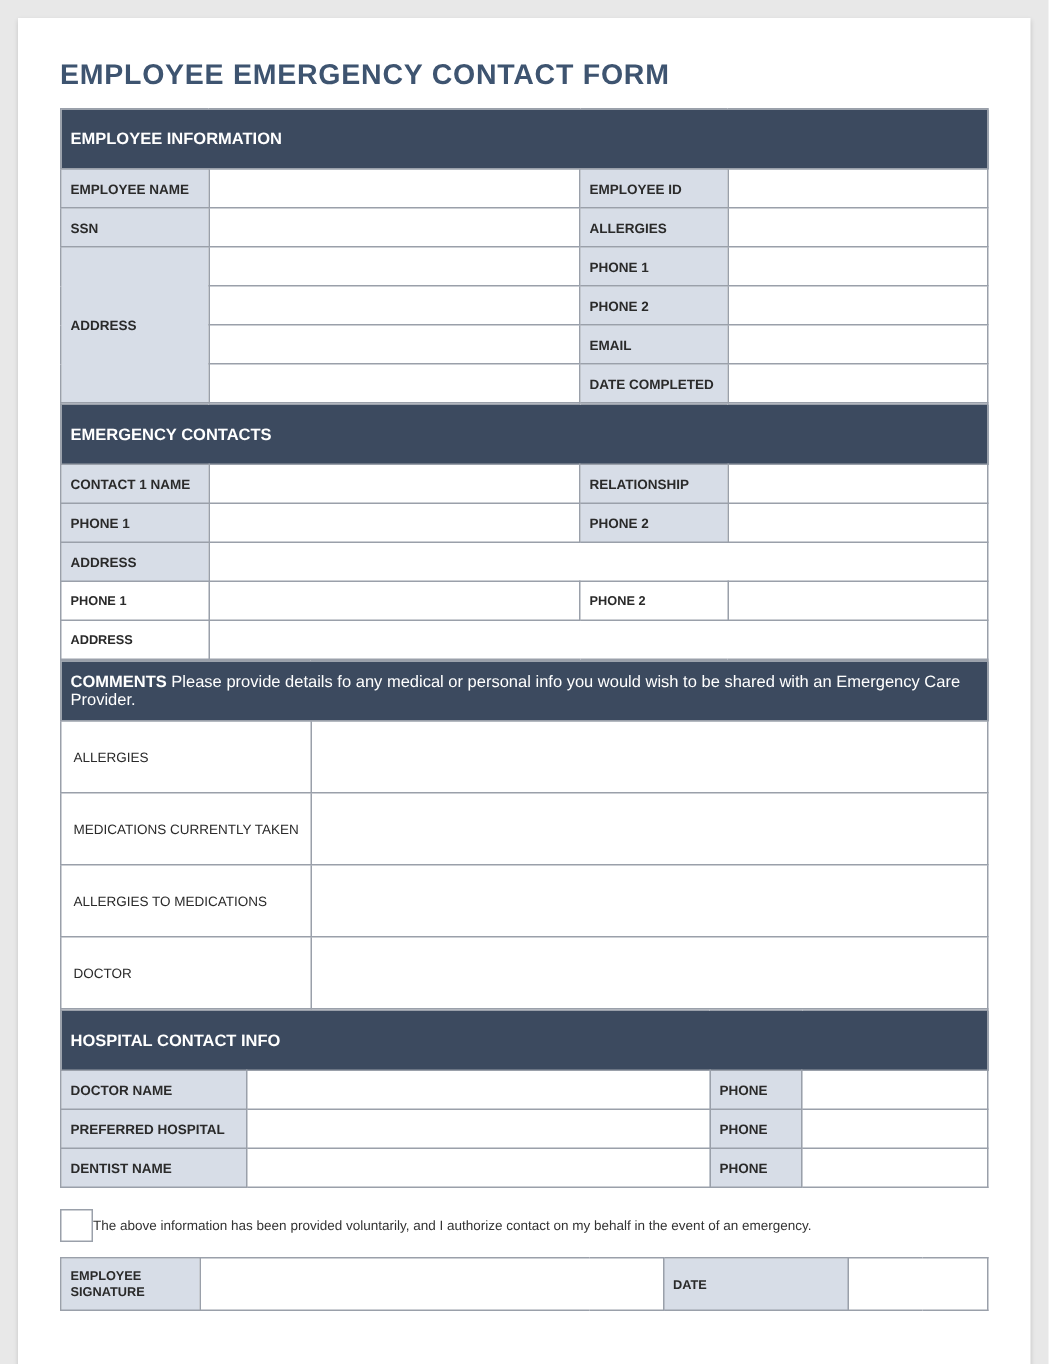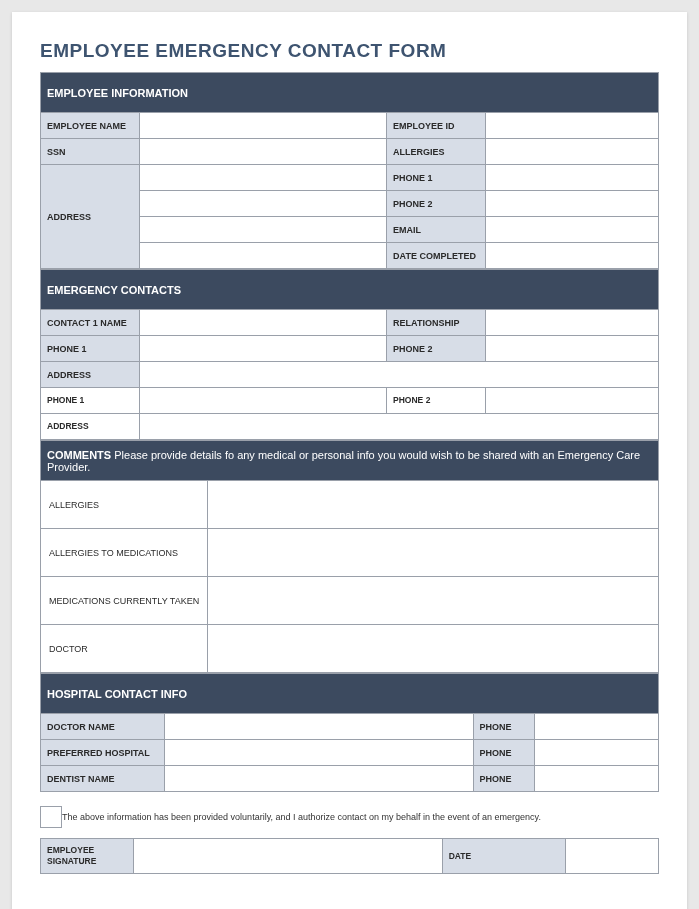--- a/index.html
+++ b/index.html
@@ -197,25 +197,25 @@
         <tr class="section-header">
       <td colspan="2">
         <span>COMMENTS</span><span class="normal-weight"> Please provide details fo any medical or personal info you would wish to be shared with an Emergency Care Provider.</span>
       </td>
     </tr>
     <tr>
       <td class="comments-lbl">ALLERGIES</td>
       <td class="comments-val"></td>
     </tr>
     <tr>
+      <td class="comments-lbl">MEDICATIONS CURRENTLY TAKEN</td>
+      <td class="comments-val"></td>
+    </tr>
+    <tr>
       <td class="comments-lbl">ALLERGIES TO MEDICATIONS</td>
-      <td class="comments-val"></td>
-    </tr>
-    <tr>
-      <td class="comments-lbl">MEDICATIONS CURRENTLY TAKEN</td>
       <td class="comments-val"></td>
     </tr>
     <tr>
       <td class="comments-lbl">DOCTOR</td>
       <td class="comments-val"></td>
     </tr>
   </tbody>
     </table>
 
   <table>

